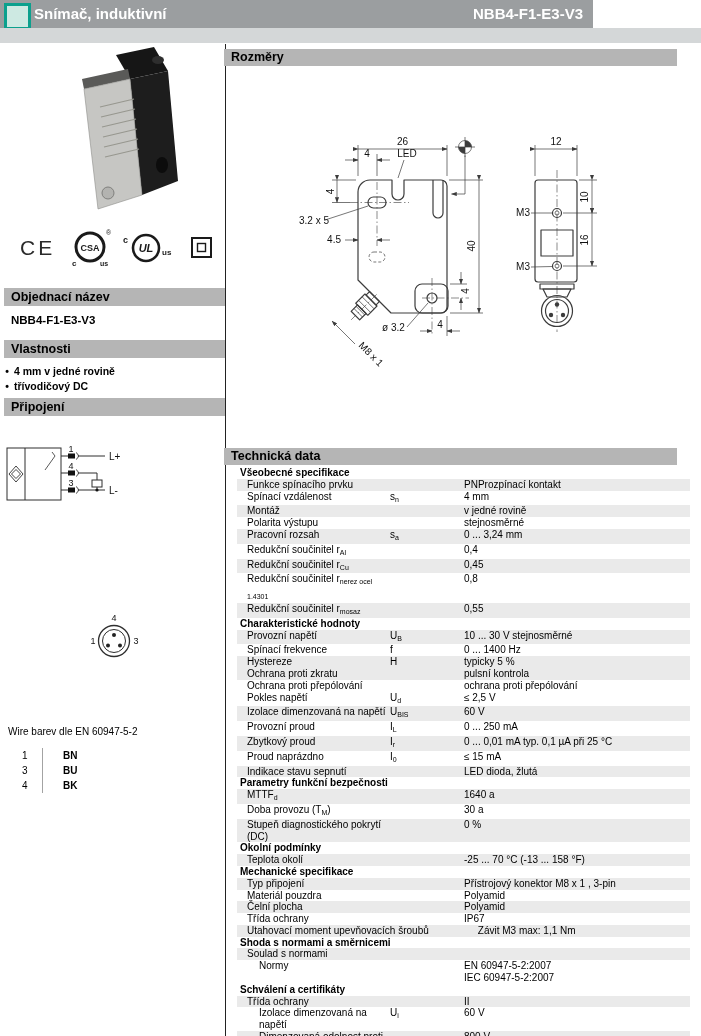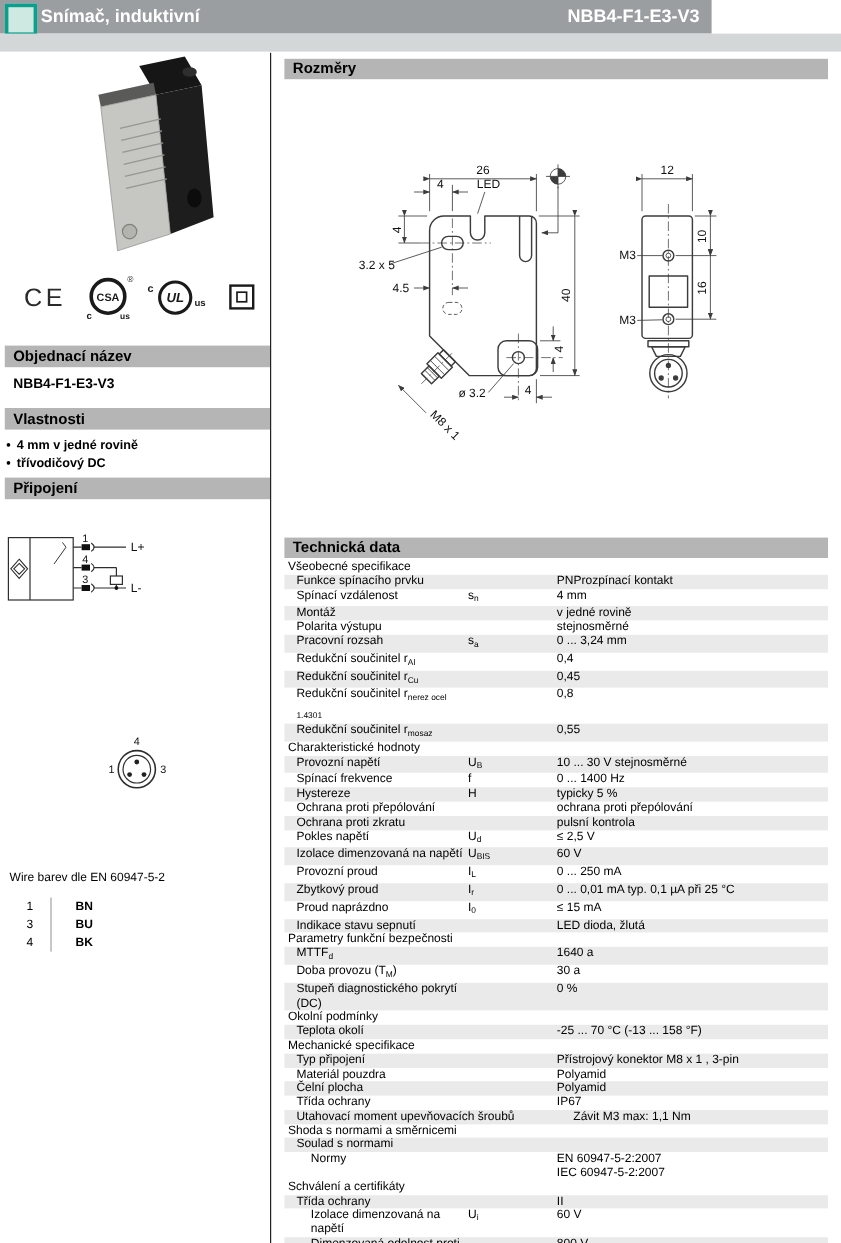--- a/index.html
+++ b/index.html
@@ -18,25 +18,25 @@
   .features{position:absolute;left:0;top:364px;width:220px;}
   .feat{display:flex;font-size:10.5px;font-weight:bold;line-height:15px;}
   .feat .bullet{width:14px;text-align:center;flex:0 0 14px;}
   .wirenote{position:absolute;left:8px;top:726px;font-size:10px;}
   .wiretable{position:absolute;left:8px;top:748px;display:flex;font-size:10px;}
   .wnums{width:34px;}
   .wnums div{line-height:15px;padding-left:14px;}
   .wcolors{border-left:1px solid #a3a3a3;padding-left:20px;font-weight:bold;}
   .wcolors div{line-height:15px;}
   
-  .rightbar{position:absolute;left:237px;width:453px;height:17px;background:#b5b5b5;font-size:12.5px;font-weight:bold;padding:1px 0 12px 7px;box-sizing:border-box;}
+  .rightbar{position:absolute;left:224px;width:453px;height:17px;background:#b5b5b5;font-size:12.5px;font-weight:bold;padding:1px 0 12px 7px;box-sizing:border-box;}
   #dims-wrap{position:absolute;left:237px;top:70px;width:455px;height:375px;}
   
   #tech-table{position:absolute;left:237px;top:467px;width:453px;border-bottom:1px solid #c6c6c6;font-size:10px;}
-  .t-sec{font-weight:normal;line-height:11.8px;padding-left:3px;}
+  .t-sec{font-weight:bold;line-height:11.8px;padding-left:3px;}
   .t-row{display:flex;min-height:11.8px;line-height:11.8px;padding-left:10px;}
   .t-row.shade{background:#eaeaea;}
   .t-label{flex:0 0 143px;}
   .ind2 .t-label{padding-left:12px;box-sizing:border-box;}
   .t-sym{flex:0 0 30px;}
   .t-val{flex:1;padding-left:44px;}
   .wide .t-label{flex:0 0 auto;padding-right:5px;}
   .sub{font-size:7px;vertical-align:-2px;}
   
   svg text{font-family:"Liberation Sans","DejaVu Sans",sans-serif;}
@@ -353,29 +353,29 @@
       <div class="t-row">
         <span class="t-label">Spínací frekvence</span>
         <span class="t-sym">f</span>
         <span class="t-val">0 ... 1400 Hz</span>
       </div>
       <div class="t-row shade">
         <span class="t-label">Hystereze</span>
         <span class="t-sym">H</span>
         <span class="t-val">typicky 5  %</span>
       </div>
+      <div class="t-row shade">
+        <span class="t-label">Ochrana proti zkratu</span>
+        <span class="t-sym"></span>
+        <span class="t-val">pulsní kontrola</span>
+      </div>
       <div class="t-row">
         <span class="t-label">Ochrana proti přepólování</span>
         <span class="t-sym"></span>
         <span class="t-val">ochrana proti přepólování</span>
-      </div>
-      <div class="t-row shade">
-        <span class="t-label">Ochrana proti zkratu</span>
-        <span class="t-sym"></span>
-        <span class="t-val">pulsní kontrola</span>
       </div>
       <div class="t-row">
         <span class="t-label">Pokles napětí</span>
         <span class="t-sym">U<span class="sub">d</span></span>
         <span class="t-val">≤ 2,5 V</span>
       </div>
       <div class="t-row shade">
         <span class="t-label">Izolace dimenzovaná na napětí</span>
         <span class="t-sym">U<span class="sub">BIS</span></span>
         <span class="t-val">60 V</span>

